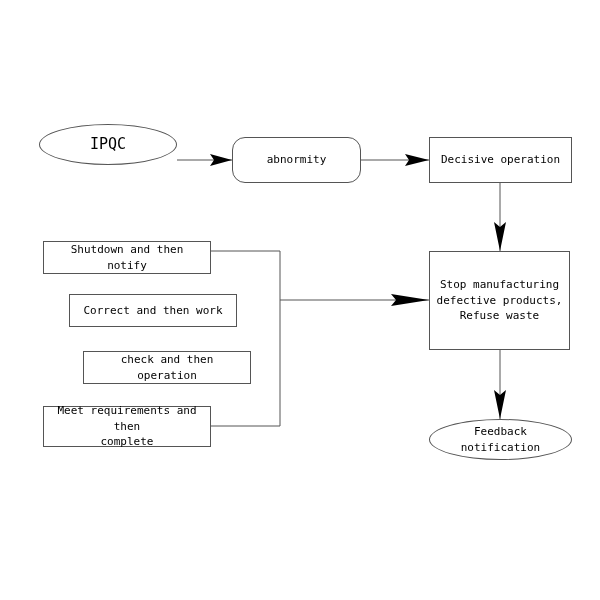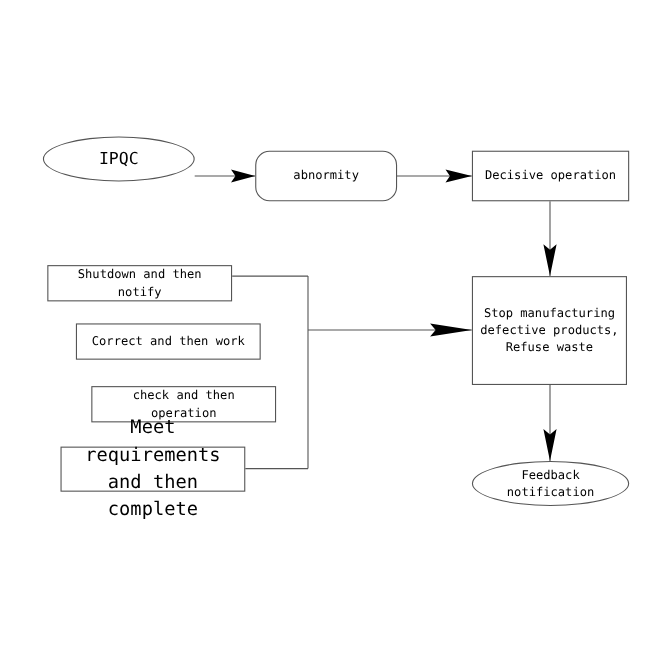--- a/index.html
+++ b/index.html
@@ -117,18 +117,18 @@
   </div>
 
   <div class="node box" style="left:43px; top:294px; width:168px; height:33px; font-size:11px;margin-left:26px;">
     <span class="node-label">Correct and then work</span>
   </div>
 
   <div class="node box" style="left:43px; top:351px; width:168px; height:33px; font-size:11px;margin-left:40px;">
     <span class="node-label">check and then operation</span>
   </div>
 
-  <div class="node box" style="left:43px; top:406px; width:168px; height:41px; font-size:17px;margin-left:12px;">
+  <div class="node box" style="left:43px; top:406px; width:168px; height:41px; font-size:11px;">
     <span class="node-label">Meet requirements and then
 complete</span>
   </div>
 
 </div>
 
 </body></html>

